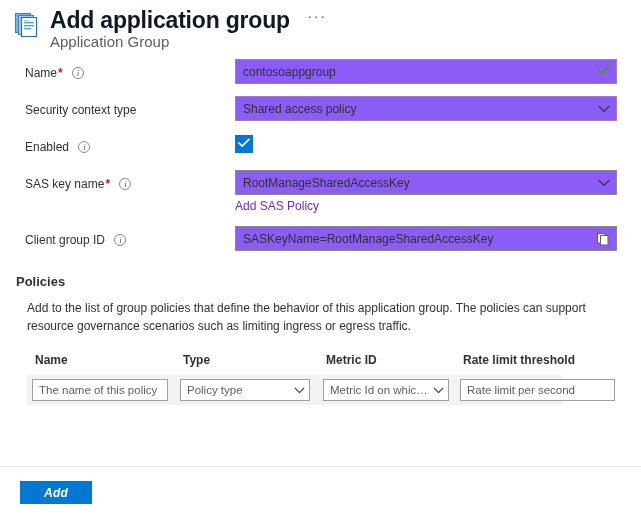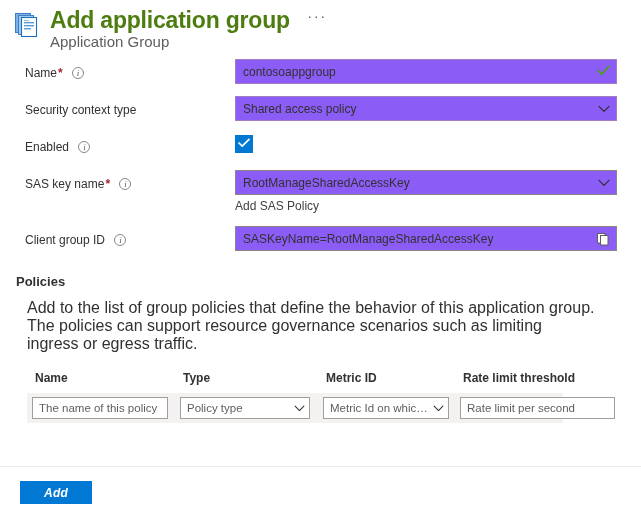--- a/index.html
+++ b/index.html
@@ -31,21 +31,21 @@
     height: 30px;
     margin-top: 4px;
     margin-right: 8px;
     flex: 0 0 auto;
   }
   .header-text { padding-top: 1px; }
   .page-title {
     font-size: 23px;
     font-weight: 600;
     line-height: 26px;
-    color: #4d7c0f;
+    color: #0f172a;
     letter-spacing: -0.2px;
     display: inline-block;
     vertical-align: middle;
   }
   .ellipsis-menu {
     display: inline-block;
     vertical-align: middle;
     margin-left: 14px;
     color: #605e5c;
     font-size: 15px;
@@ -157,40 +157,40 @@
     background: #0078d4;
     border: 1px solid #0078d4;
     display: flex;
     align-items: center;
     justify-content: center;
     cursor: pointer;
     margin-top: 2px;
   }
 
   .sublink {
-    color: #404040;
+    color: #6d28d9;
     font-size: 12px;
     line-height: 18px;
     margin-top: 2px;
     cursor: pointer;
     display: inline-block;
   }
 
   
   .policies {
     padding: 11px 16px 0 16px;
   }
   .section-title {
     font-size: 13px;
     font-weight: 700;
     color: #323130;
     margin-bottom: 10px;
   }
   .section-desc {
-    font-size: 16px;
+    font-size: 12px;
     color: #323130;
     line-height: 18px;
     padding-left: 11px;
     max-width: 580px;
   }
 
   .ptable {
     margin-top: 18px;
     padding-left: 11px;
     width: 601px;

